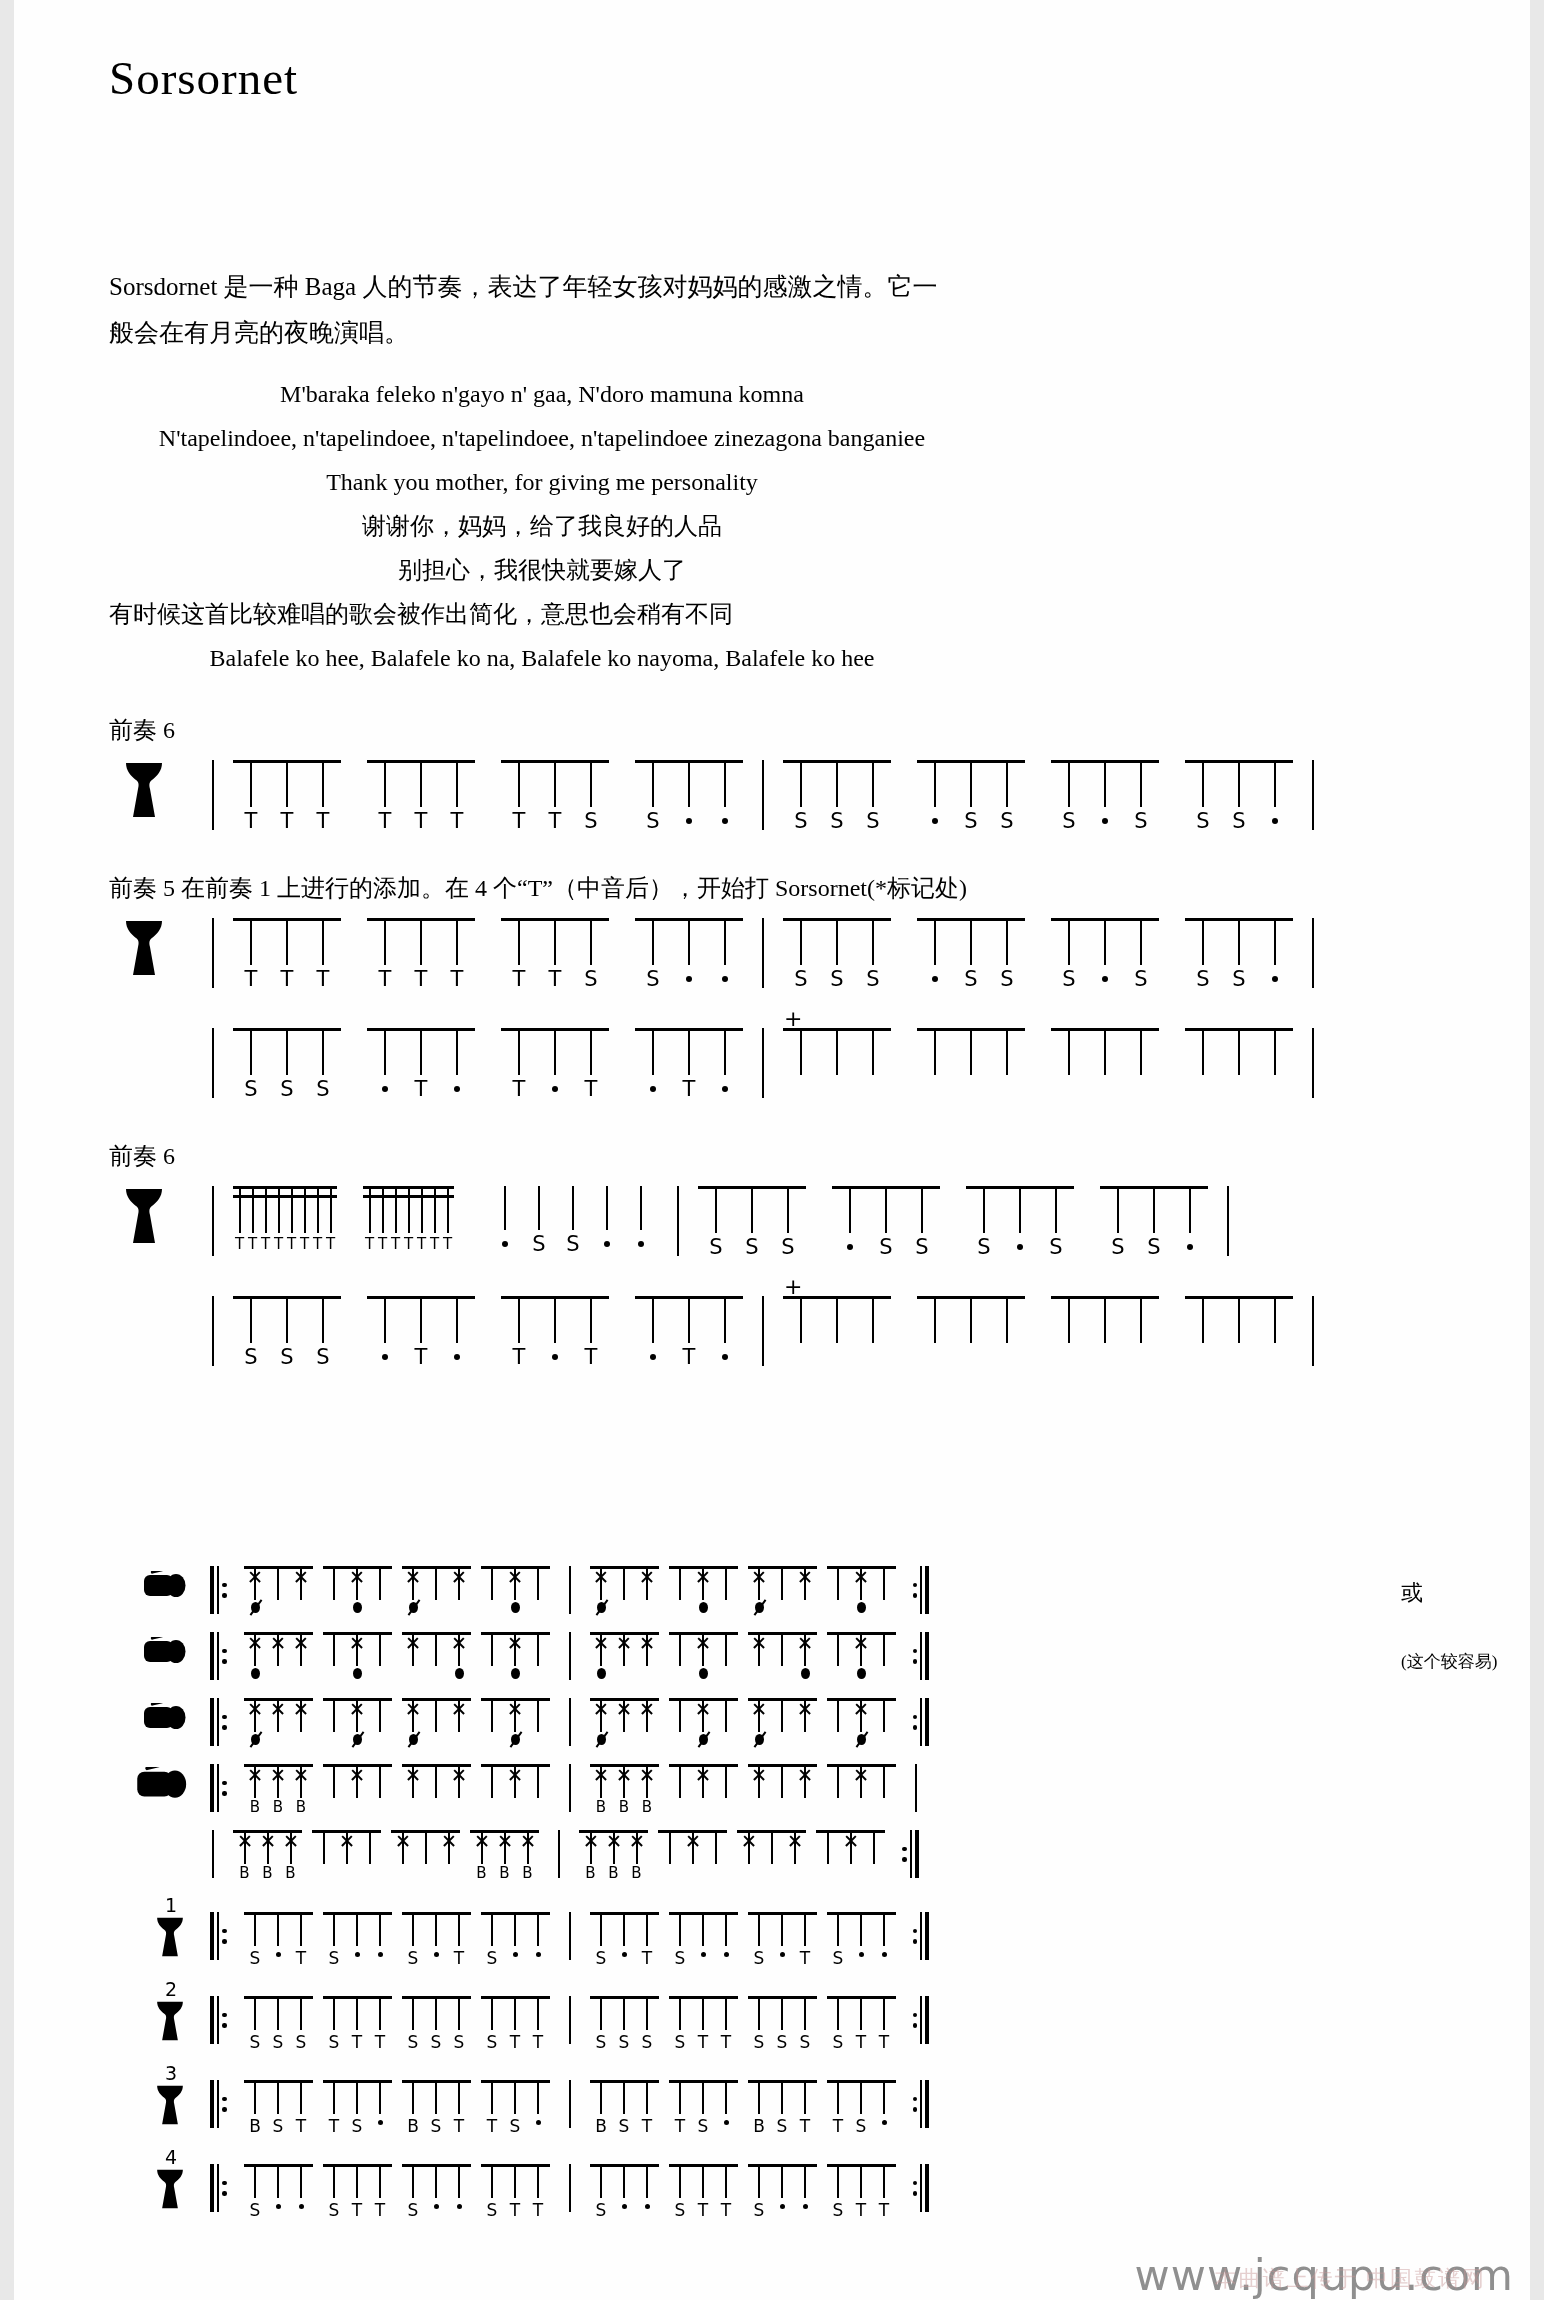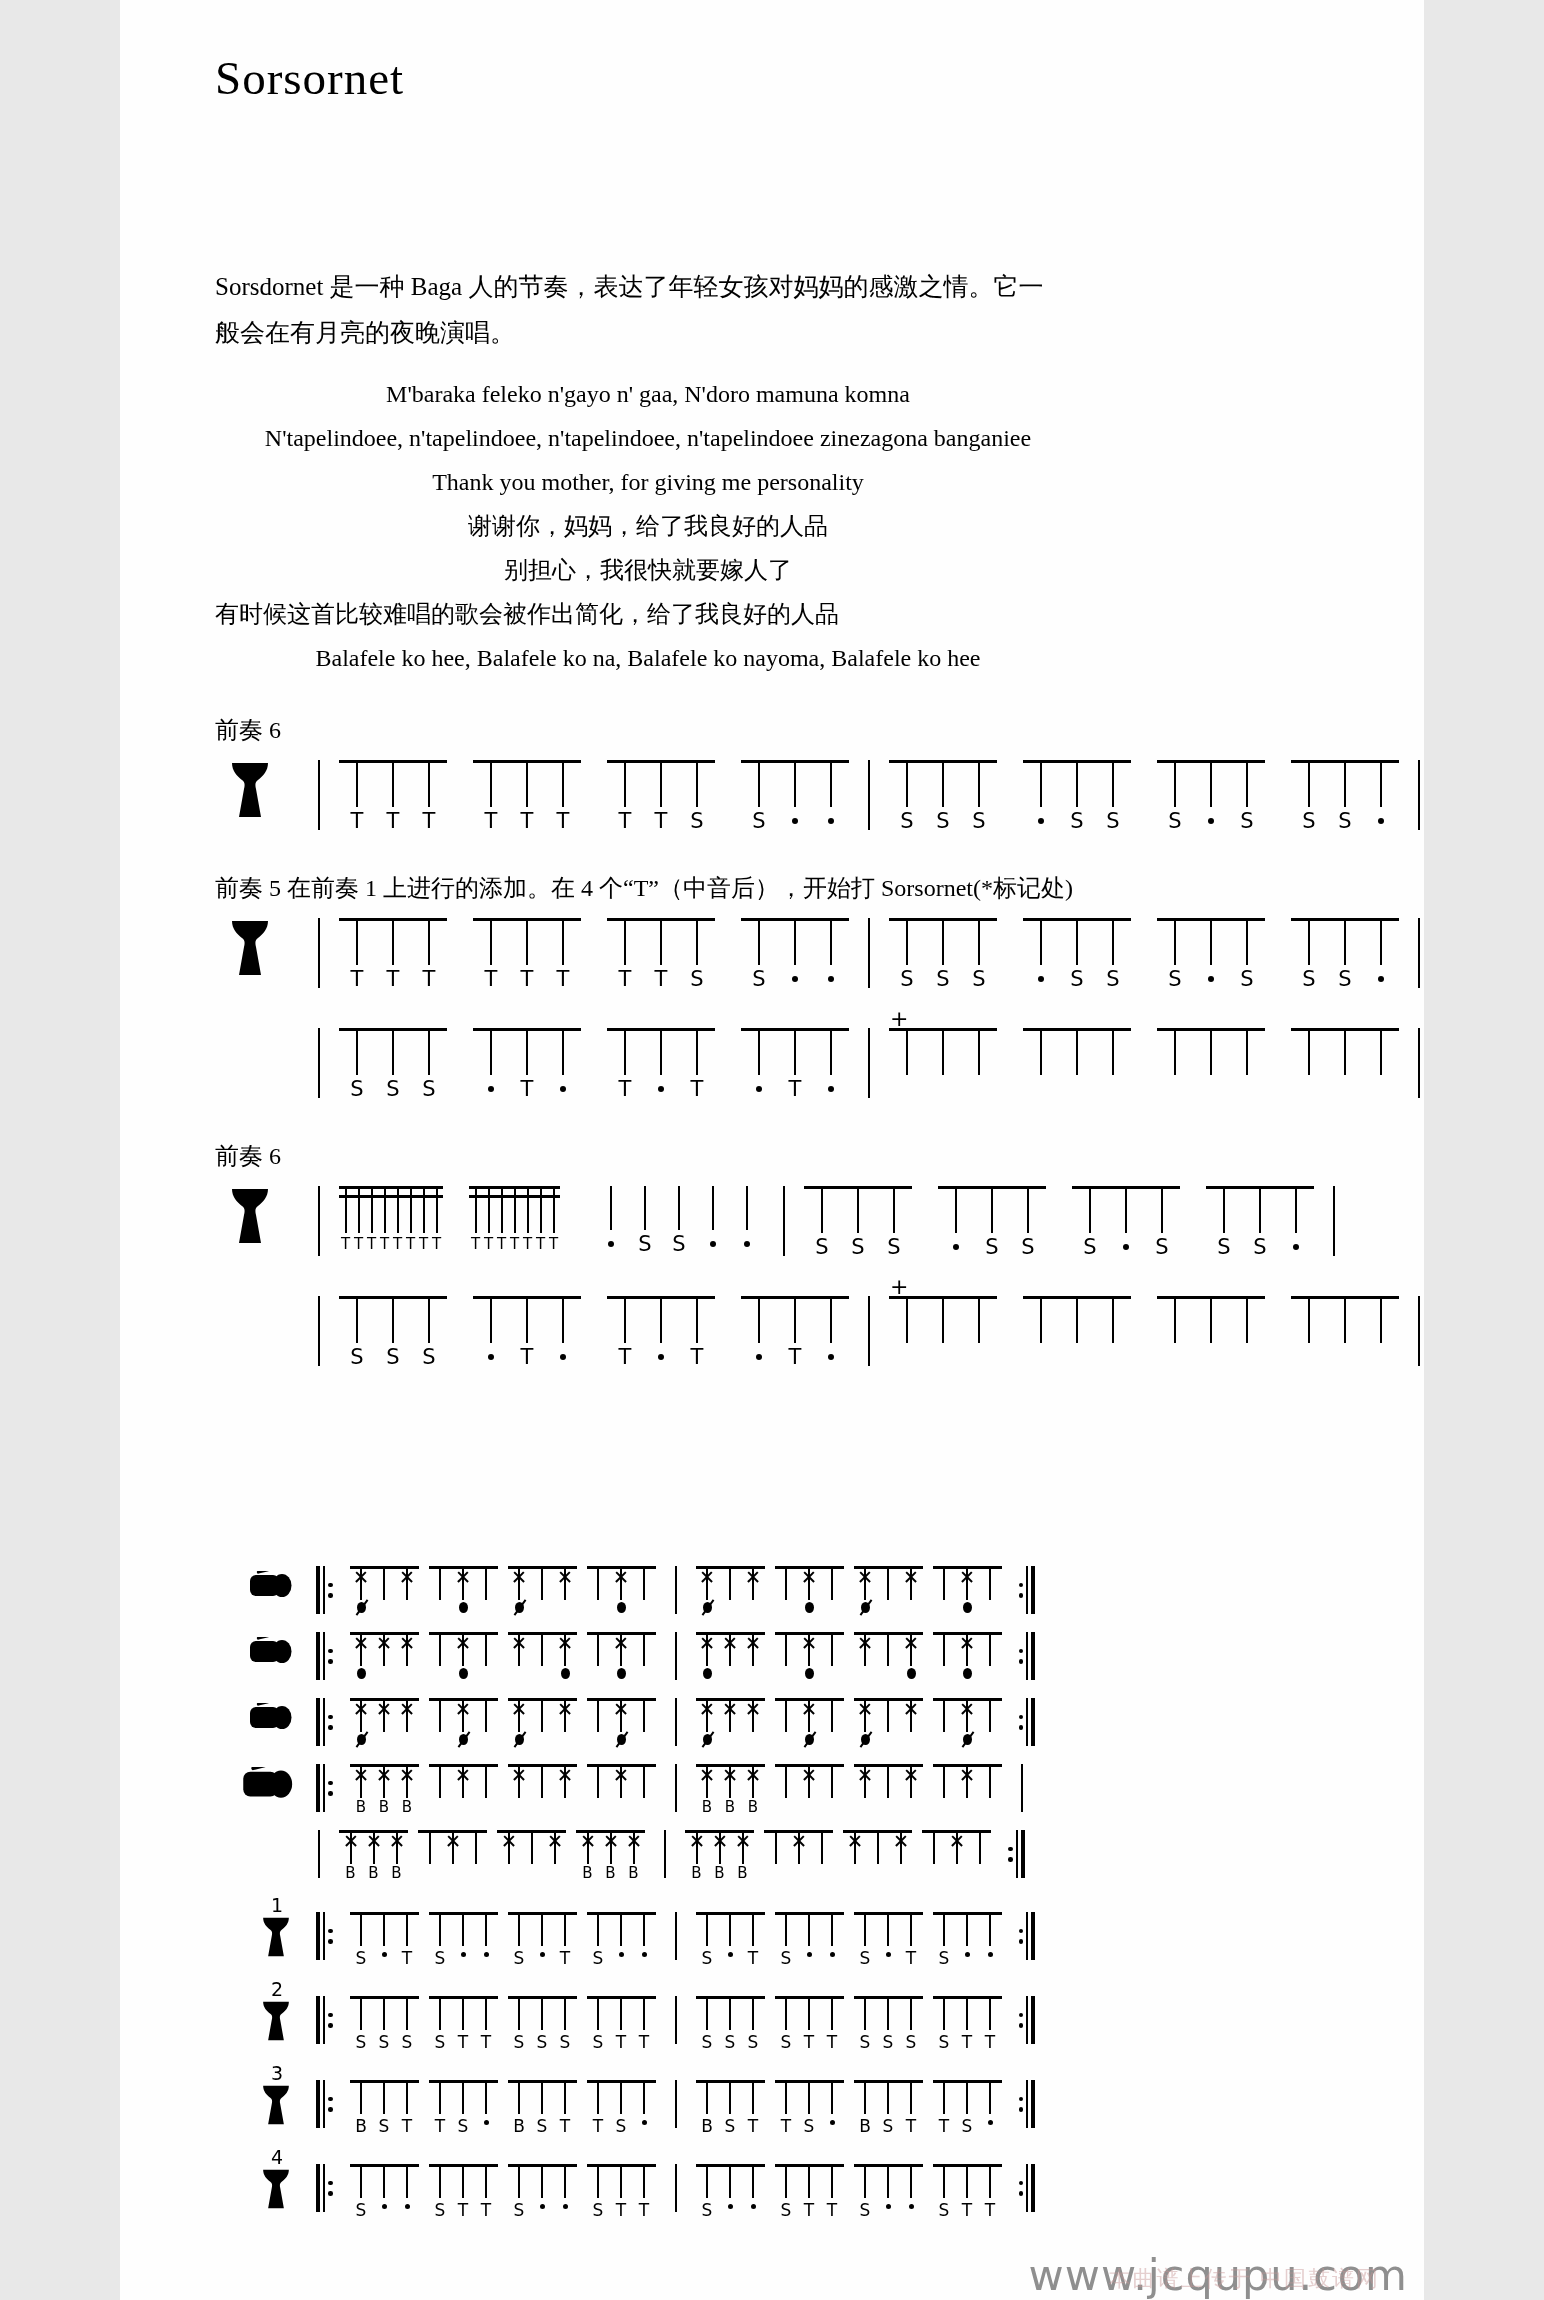--- a/index.html
+++ b/index.html
@@ -1,17 +1,17 @@
 <!DOCTYPE html>
 <html><head>
 <meta charset="utf-8">
 <style>
   * { margin:0; padding:0; box-sizing:border-box; }
   html,body { background:#e8e8e8; }
-  .page { position:relative; width:1304px; height:2300px; background:#fefefe;
+  .page { position:relative; width:1516px; height:2300px; background:#fefefe;
           font-family:"Liberation Serif", serif; color:#000; overflow:hidden; margin:0 auto; }
   .content { padding:52px 95px 0 95px; }
 
   .title { font-size:47px; font-weight:500; letter-spacing:1px; line-height:52px; margin-bottom:160px; }
 
   .desc { width:840px; font-size:25px; line-height:46px; }
 
   .lyrics { width:866px; text-align:center; font-size:24px; line-height:44px; margin-top:16px; }
   .lyric-line { white-space:nowrap; }
   .note-left { width:866px; text-align:left; font-size:24px; line-height:44px; }
@@ -96,21 +96,21 @@
     <h1 class="title">Sorsornet</h1>
     <p class="desc">Sorsdornet 是一种 Baga 人的节奏，表达了年轻女孩对妈妈的感激之情。它一般会在有月亮的夜晚演唱。</p>
 
     <div class="lyrics" id="lyrics-mount">
         <div class="lyric-line">M'baraka feleko n'gayo n' gaa, N'doro mamuna komna</div>
         <div class="lyric-line">N'tapelindoee, n'tapelindoee, n'tapelindoee, n'tapelindoee zinezagona banganiee</div>
         <div class="lyric-line">Thank you mother, for giving me personality</div>
         <div class="lyric-line">谢谢你，妈妈，给了我良好的人品</div>
         <div class="lyric-line">别担心，我很快就要嫁人了</div>
       </div>
-    <div class="note-left">有时候这首比较难唱的歌会被作出简化，给了我良好的人品</div>
+    <div class="note-left">有时候这首比较难唱的歌会被作出简化，意思也会稍有不同</div>
     <div class="lyrics" style="margin-top:0">
       <div class="lyric-line">Balafele ko hee, Balafele ko na, Balafele ko nayoma, Balafele ko hee</div>
     </div>
 
     <div id="sections-mount">
         <div class="sec-label">前奏 6</div>
         <div class="staff wide">
           <div class="icon-slot">
             <div class="icon icon-djembe"><svg width="42" height="56" viewBox="0 0 42 56">
                 <path d="M3 1 H39 C39 9 34 14 29 18 C26 20 26 23 27 27 L32 55 H10 L15 27 C16 23 16 20 13 18 C8 14 3 9 3 1 Z"></path>

